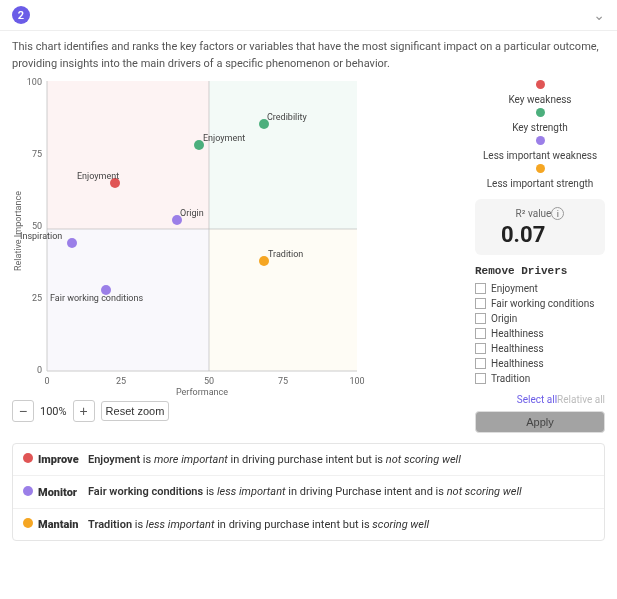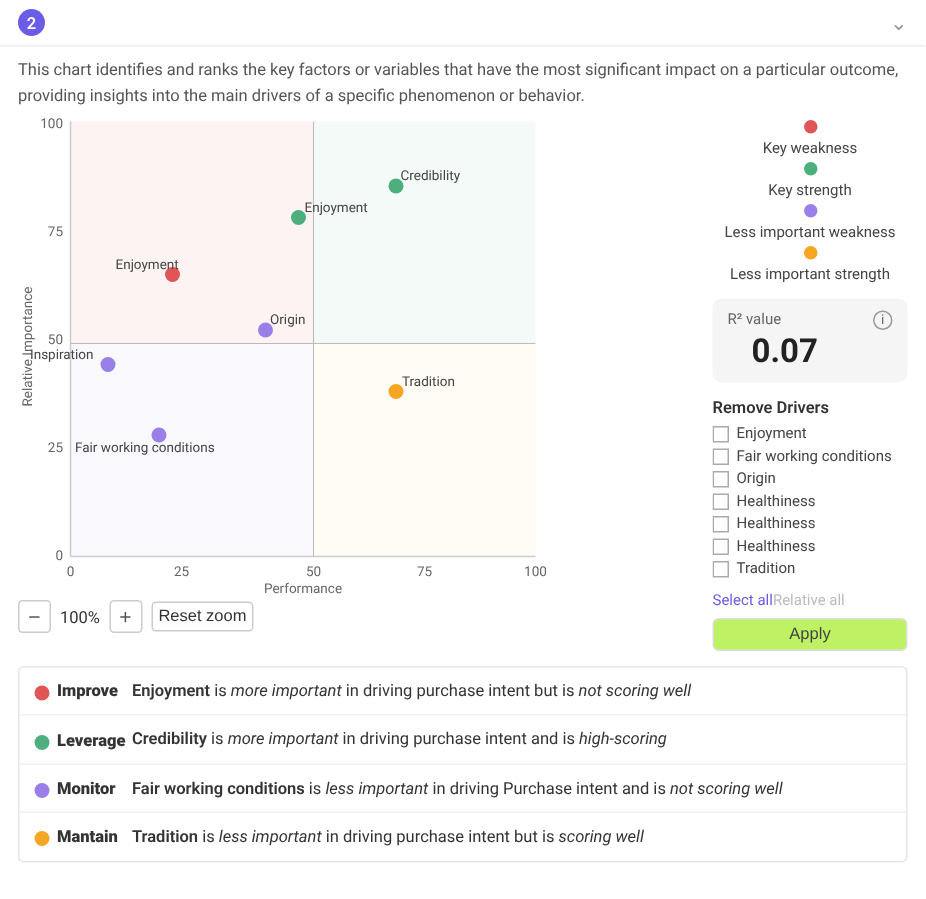--- a/index.html
+++ b/index.html
@@ -102,21 +102,21 @@
     
     .r2-card {
       background: #f5f5f5;
       border-radius: 6px;
       padding: 8px 10px;
       margin-bottom: 10px;
     }
     .r2-header {
       display: flex;
       align-items: center;
-      justify-content: space-between;
+      justify-content: center;
       font-size: 10px;
       color: #666;
       margin-bottom: 2px;
     }
     .r2-value {
       font-size: 22px;
       font-weight: 700;
       color: #222;
       margin-left: 16px;
     }
@@ -132,20 +132,21 @@
       color: #666;
       cursor: pointer;
     }
 
     
     .remove-drivers {
       font-size: 11px;
       font-weight: 600;
       color: #333;
       margin-bottom: 6px;
+      font-family: Liberation Mono, monospace;
     }
     .driver-list {
       max-height: 150px;
       overflow-y: auto;
       margin-bottom: 6px;
     }
     .driver-item {
       display: flex;
       align-items: center;
       gap: 5px;
@@ -155,33 +156,33 @@
     }
     .driver-checkbox {
       width: 11px;
       height: 11px;
       border: 1px solid #aaa;
       background: #fff;
       flex-shrink: 0;
     }
     .driver-actions {
       display: flex;
-      justify-content: flex-start;
+      justify-content: flex-end;
       margin-bottom: 6px;
     }
     .driver-actions span {
       font-size: 10px;
       color: #6b5ce7;
       cursor: pointer;
     }
     .driver-actions .deselect-all {
       color: #bbb;
     }
     .apply-btn {
-      background: #bef264;
+      background: #a3a3a3;
       border: 1px solid #ddd;
       border-radius: 4px;
       padding: 4px 12px;
       font-size: 11px;
       cursor: pointer;
       color: #444;
       width: 100%;
       text-align: center;
     }
 
@@ -234,21 +235,21 @@
       gap: 10px;
     }
     .insight-row:last-child {
       border-bottom: none;
     }
     .insight-label {
       width: 55px;
       font-size: 11px;
       font-weight: 600;
       display: flex;
-      align-items: flex-end;
+      align-items: flex-start;
       gap: 5px;
       flex-shrink: 0;
     }
     .insight-dot {
       width: 10px;
       height: 10px;
       border-radius: 50%;
       flex-shrink: 0;
     }
     .insight-text {
@@ -425,29 +426,20 @@
     <div class="insight-label">
       <span class="insight-dot" style="background:#e05555;"></span>
       <strong>Improve</strong>
     </div>
     <div class="insight-text">
       <strong>Enjoyment</strong> is <em>more important</em> in driving purchase intent but is <em>not scoring well</em>
     </div>
   </div>
   <div class="insight-row">
     <div class="insight-label">
-      <span class="insight-dot" style="background:#4caf7d;"></span>
-      <strong>Leverage</strong>
-    </div>
-    <div class="insight-text">
-      <strong>Credibility</strong> is <em>more important</em> in driving purchase intent and is <em>high-scoring</em>
-    </div>
-  </div>
-  <div class="insight-row">
-    <div class="insight-label">
       <span class="insight-dot" style="background:#9b7fe8;"></span>
       <strong>Monitor</strong>
     </div>
     <div class="insight-text">
       <strong>Fair working conditions</strong> is <em>less important</em> in driving Purchase intent and is <em>not scoring well</em>
     </div>
   </div>
   <div class="insight-row">
     <div class="insight-label">
       <span class="insight-dot" style="background:#f5a623;"></span>

